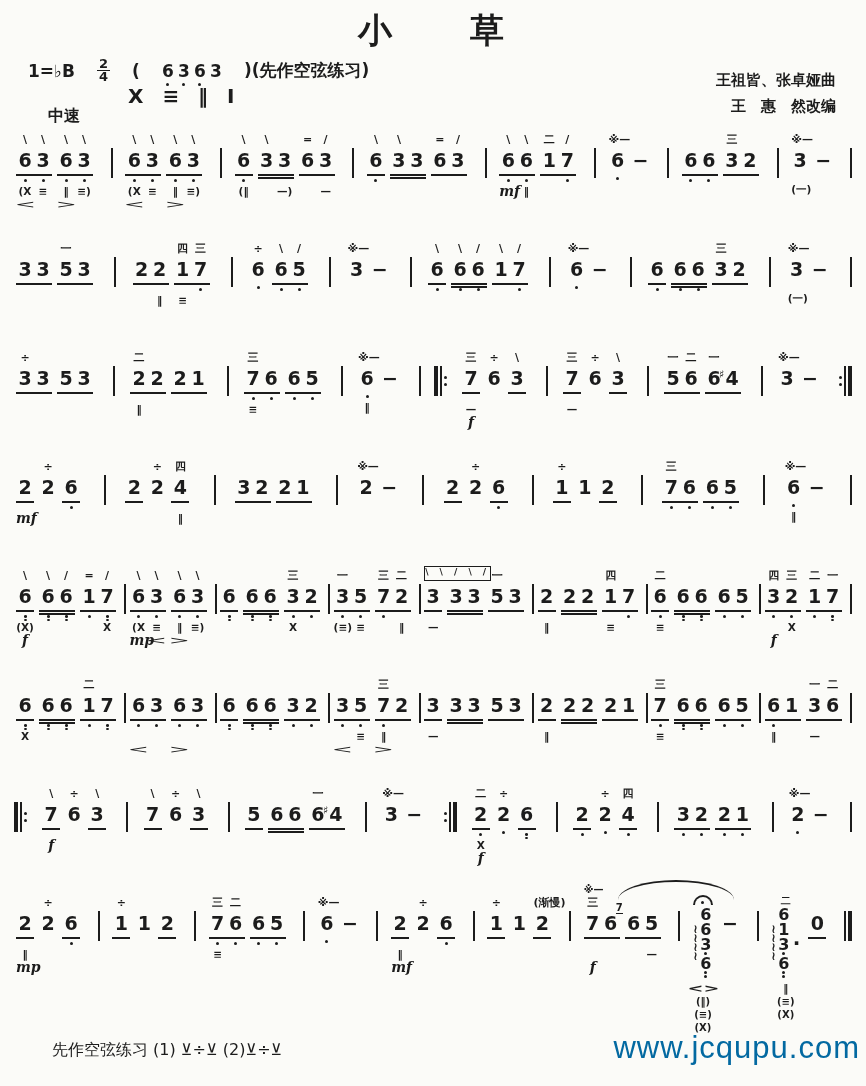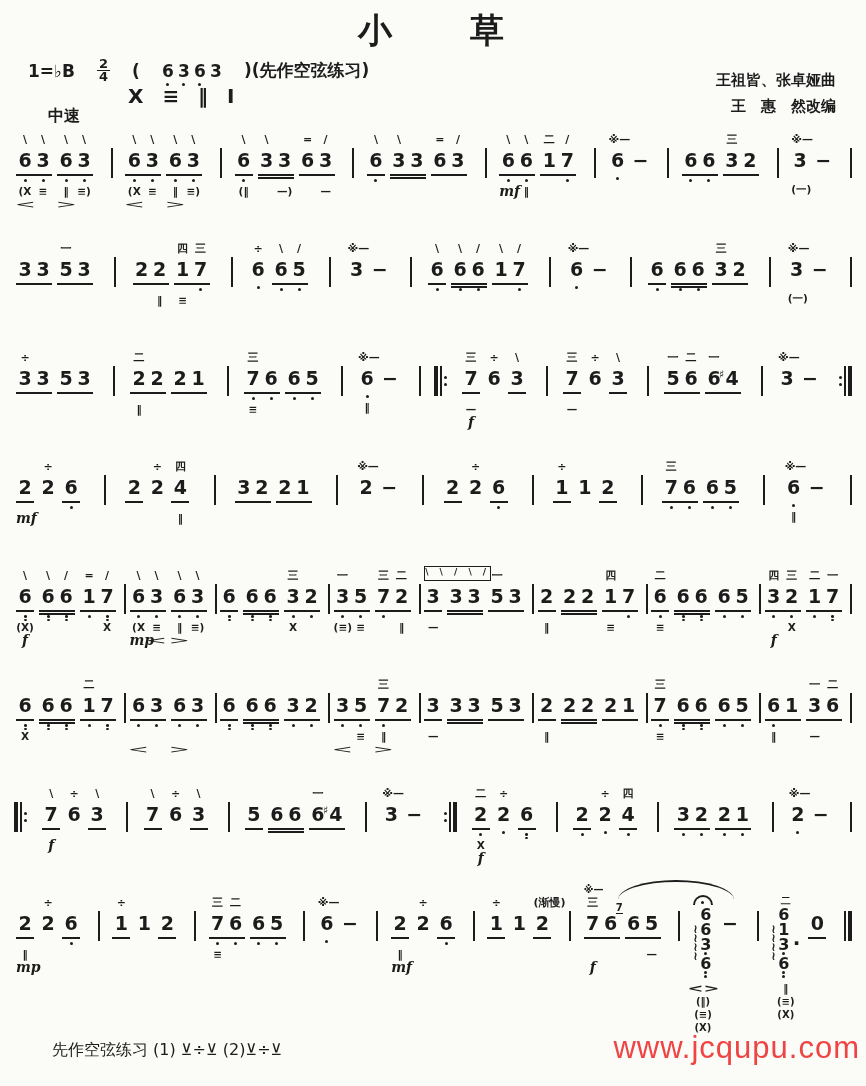--- a/index.html
+++ b/index.html
@@ -61,21 +61,21 @@
   .chcol{display:flex;flex-direction:column;}
   .chcell{display:flex;flex-direction:column;align-items:center;}
   .chd{font-size:16px;font-weight:700;line-height:15px;width:14px;text-align:center;}
   .chdots{display:flex;flex-direction:column;gap:1px;margin:0 0 1px;}
   .chdot{font-size:20px;font-weight:700;margin-left:2px;line-height:10px;align-self:center;}
   .bstack{display:flex;flex-direction:column;align-items:center;margin-top:3px;}
   .bsr{font-size:10px;line-height:13px;font-weight:700;text-align:center;}
   .hp2{transform:scaleX(1.9);display:inline-block;}
   
   .footnote{position:absolute;left:52px;top:1008px;font-size:16px;font-weight:400;margin-top:32px;}
-  .watermark{position:absolute;right:6px;top:1030px;font-size:31px;color:#ef4444;
+  .watermark{position:absolute;right:6px;top:1030px;font-size:31px;color:#0369a1;
              font-family:"Liberation Sans",sans-serif;letter-spacing:1px;}
 </style>
 </head>
 <body>
 
 <div class="page">
   <div class="title">小 草</div>
 
   <div class="hdr">
     <div class="hdr-left">

